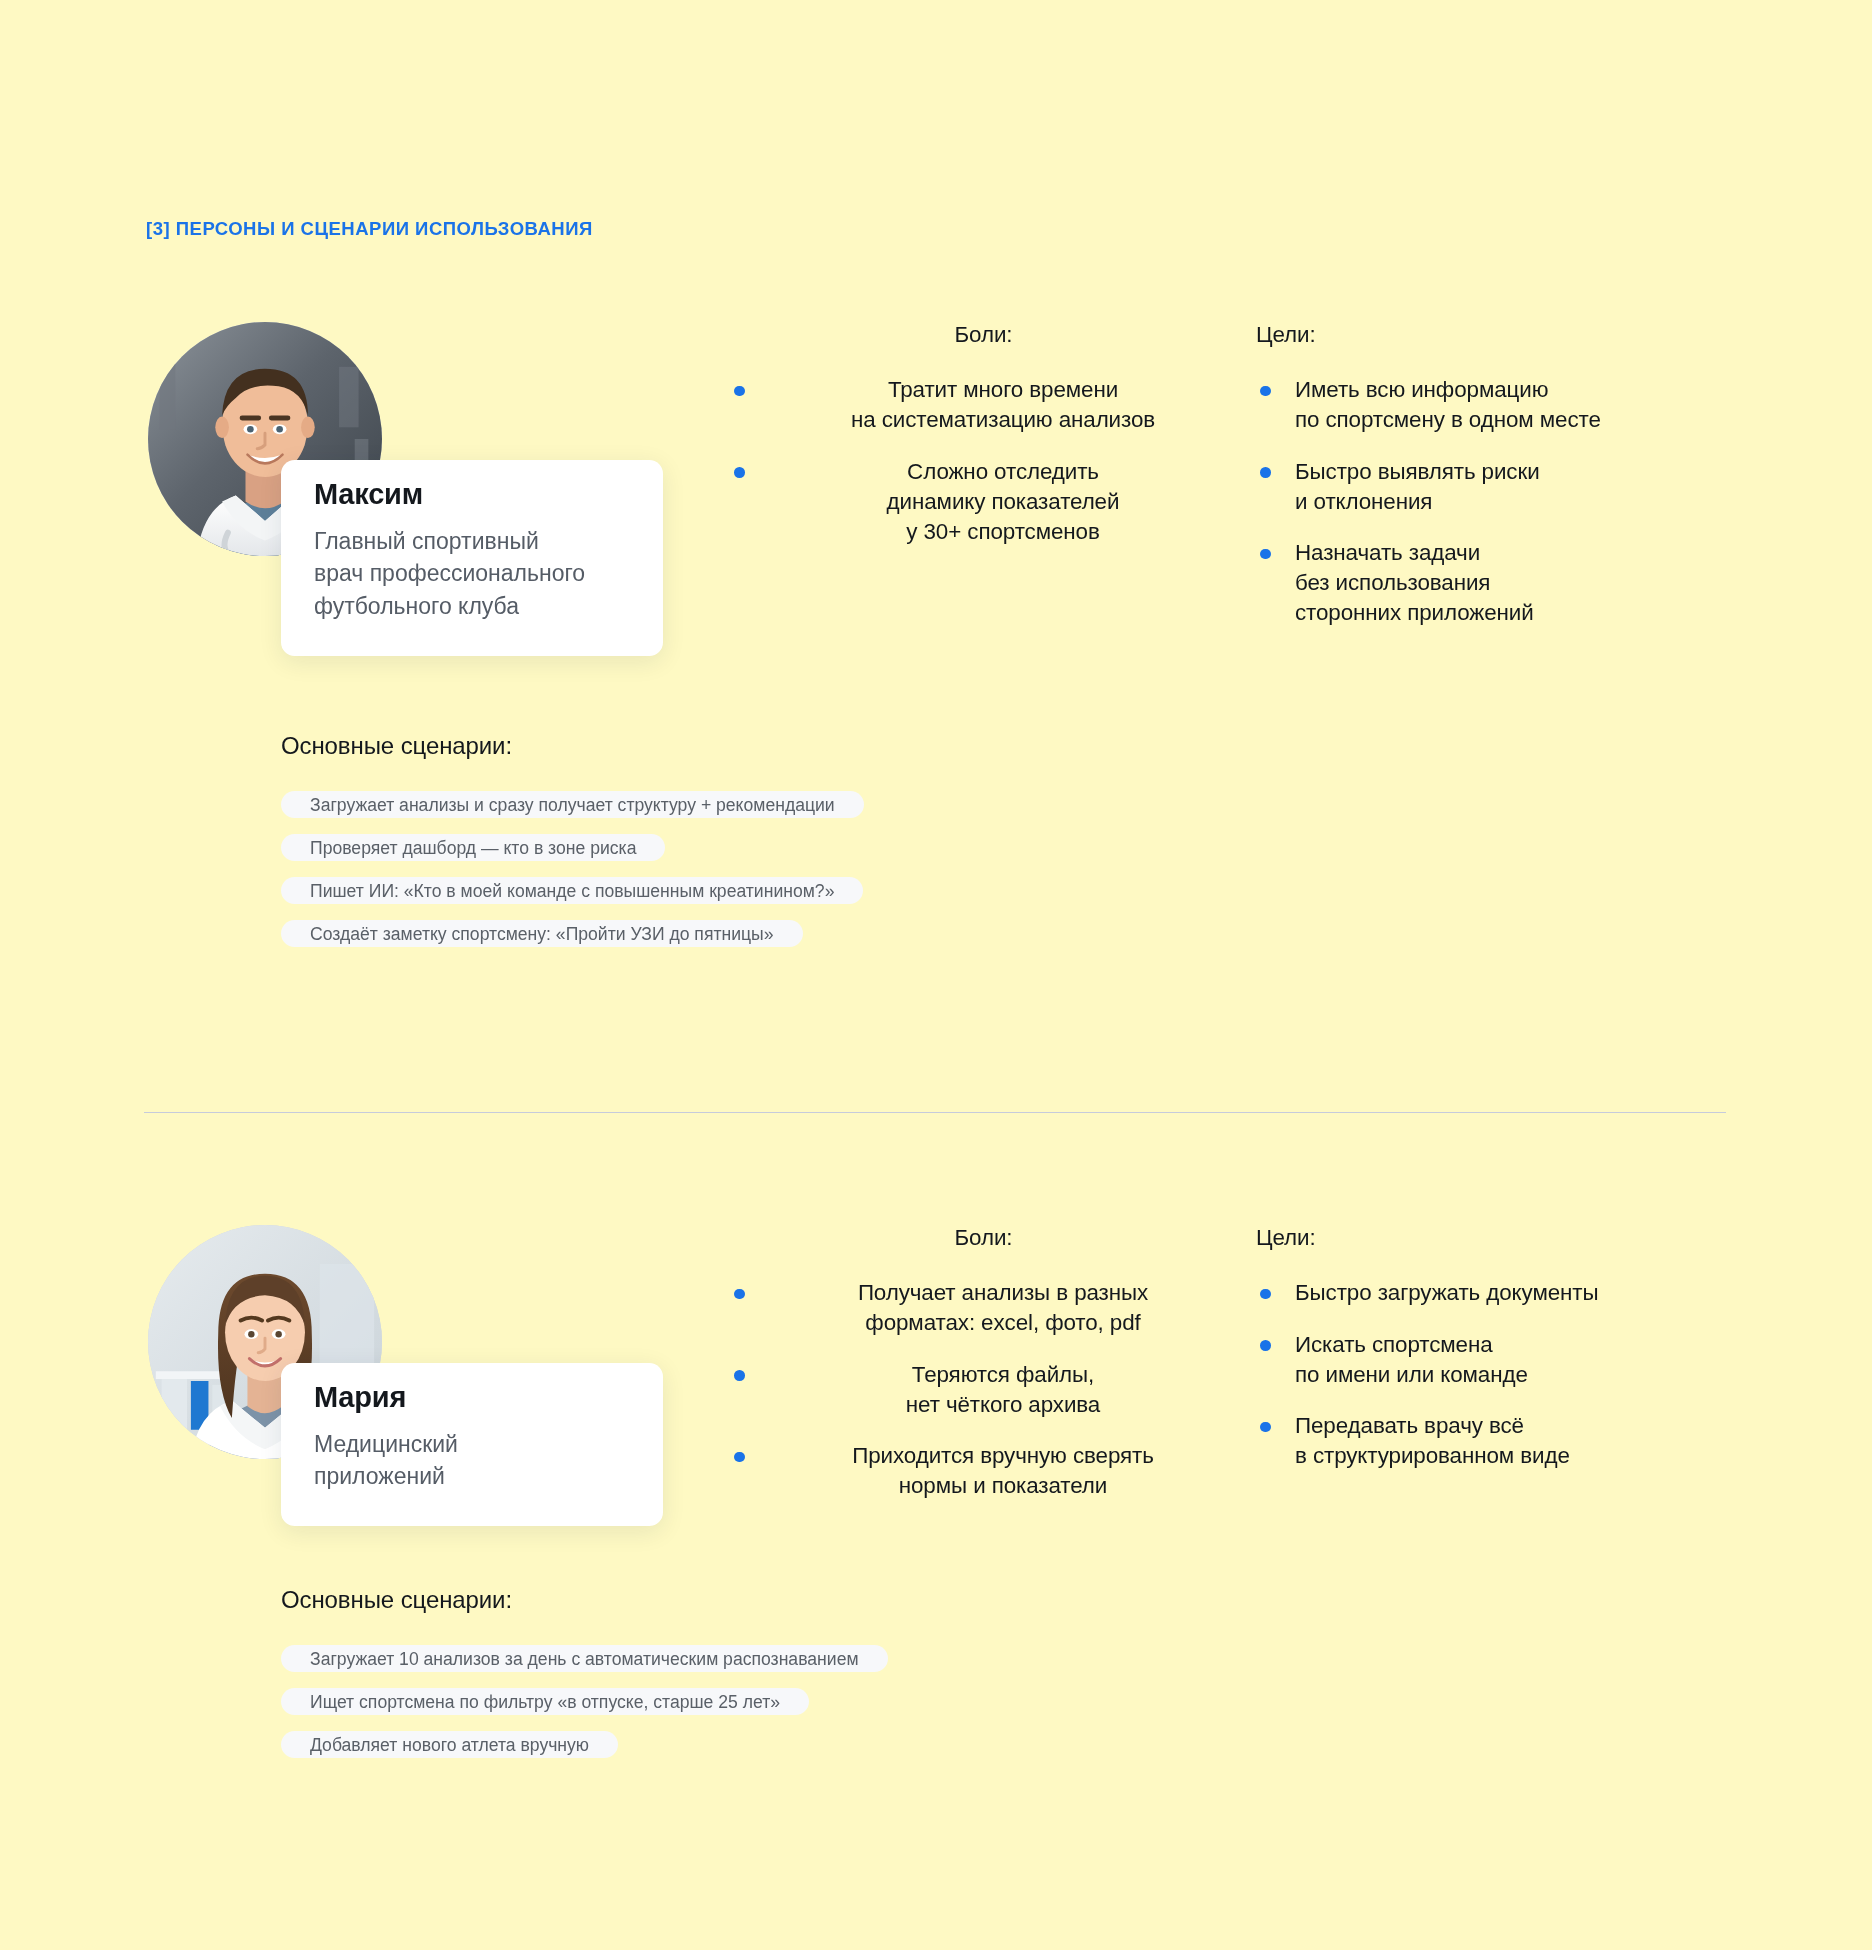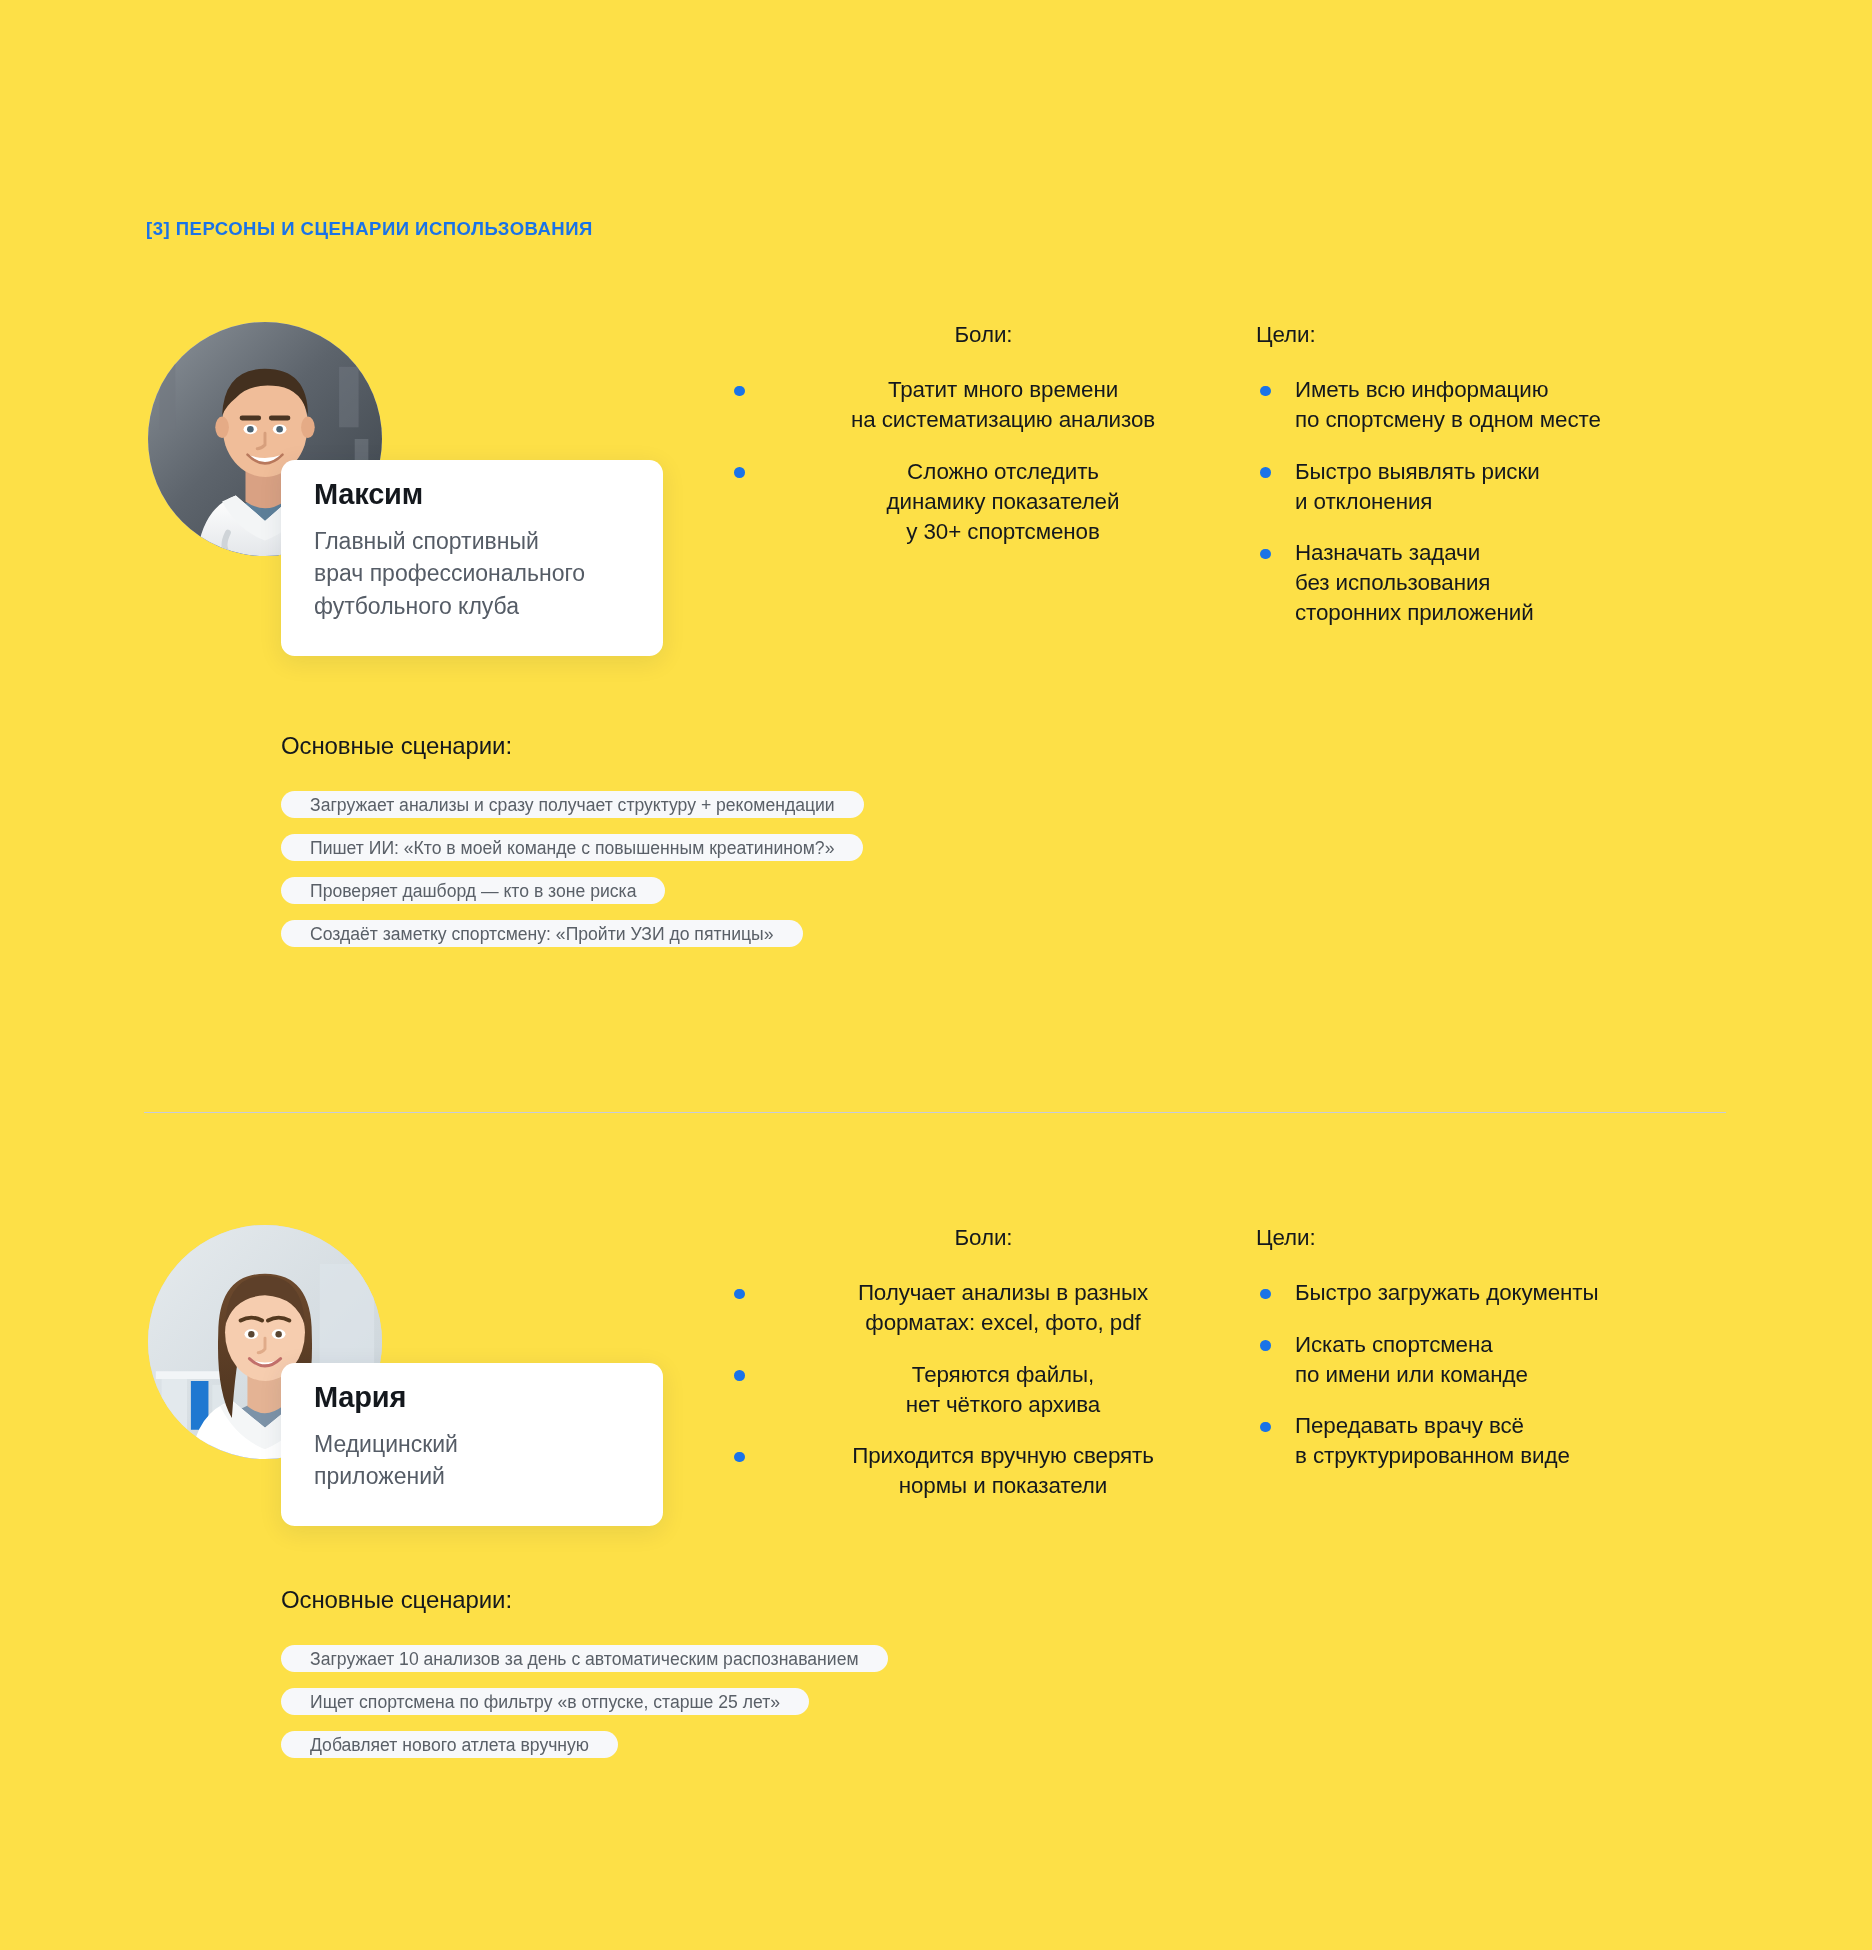--- a/index.html
+++ b/index.html
@@ -10,21 +10,21 @@
     height: 1950px;
     background: #eef2f5;
     font-family: "Liberation Sans", "DejaVu Sans", sans-serif;
     -webkit-font-smoothing: antialiased;
   }
 
   .page {
     position: relative;
     width: 1872px;
     height: 1950px;
-    background: #fde047;
+    background: #fef9c3;
     overflow: hidden;
   }
 
   
   .section-label {
     position: absolute;
     left: 146px;
     top: 218px;
     font-size: 18.5px;
     font-weight: bold;
@@ -222,22 +222,22 @@
       <ul class="bullets">
         <li><span class="dot"></span><span class="txt">Иметь всю информацию<br>по спортсмену в одном месте</span></li>
         <li><span class="dot"></span><span class="txt">Быстро выявлять риски<br>и отклонения</span></li>
         <li><span class="dot"></span><span class="txt">Назначать задачи<br>без использования<br>сторонних приложений</span></li>
       </ul>
     </div>
 
     <div class="scenarios scen-1">
       <div class="scen-title">Основные сценарии:</div>
       <div class="chip-row"><span class="chip">Загружает анализы и сразу получает структуру + рекомендации</span></div>
+      <div class="chip-row"><span class="chip">Проверяет дашборд — кто в зоне риска</span></div>
       <div class="chip-row"><span class="chip">Пишет ИИ: «Кто в моей команде с повышенным креатинином?»</span></div>
-      <div class="chip-row"><span class="chip">Проверяет дашборд — кто в зоне риска</span></div>
       <div class="chip-row"><span class="chip">Создаёт заметку спортсмену: «Пройти УЗИ до пятницы»</span></div>
     </div>
   </div>
 
   <div class="divider"></div>
 
   <div class="persona persona-2">
 
     <div class="avatar">
       <svg viewBox="0 0 240 240" xmlns="http://www.w3.org/2000/svg" aria-hidden="true">

